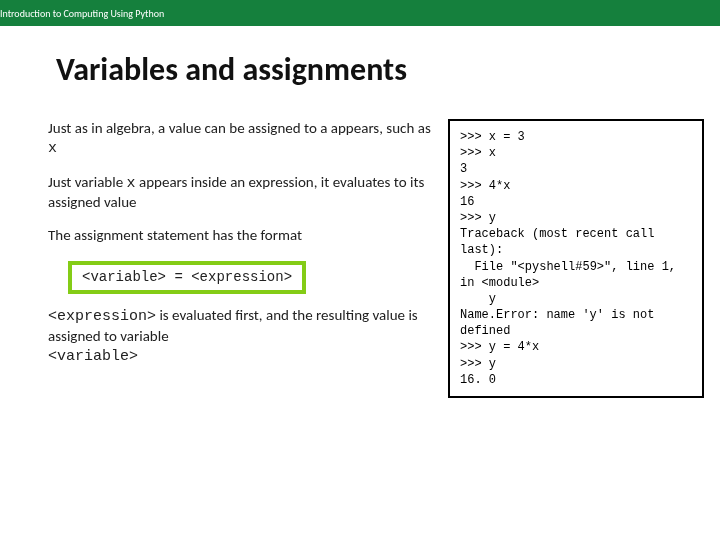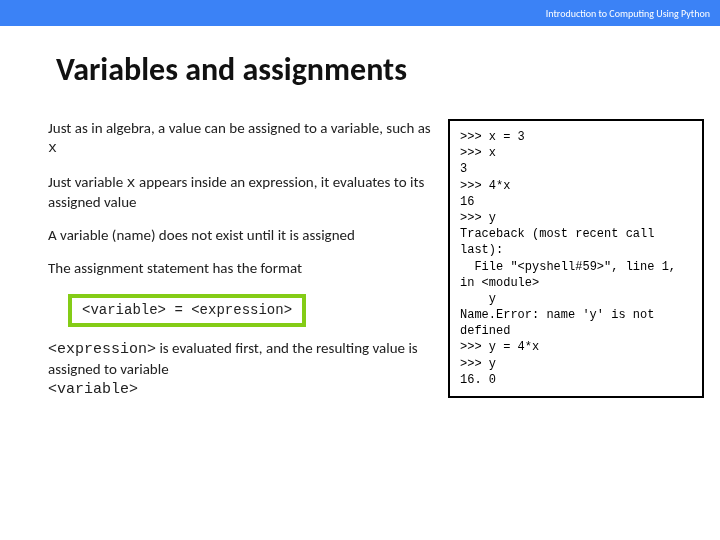--- a/index.html
+++ b/index.html
@@ -6,23 +6,23 @@
   body {
     width: 720px;
     height: 540px;
     background: #ffffff;
     font-family: Calibri, Arial, sans-serif;
     overflow: hidden;
     position: relative;
   }
   .header-bar {
     height: 26px;
-    background: #3b82f6;
+    background: #15803d;
     display: flex;
-    justify-content: flex-end;
+    justify-content: flex-start;
     align-items: center;
     padding-right: 10px;
   }
   .header-bar span {
     color: #ffffff;
     font-size: 10px;
   }
   .slide-title {
     font-size: 32px;
     font-weight: 700;
@@ -72,28 +72,27 @@
 <div class="header-bar">
   <span>Introduction to Computing Using Python</span>
 </div>
 
 <h1 class="slide-title">Variables and assignments</h1>
 
 <div class="content-area">
   <div class="left-col">
 
     <p>
-      <span>Just as in algebra, a value can be assigned to a variable, such as </span><span class="mono">x</span>
+      <span>Just as in algebra, a value can be assigned to a appears, such as </span><span class="mono">x</span>
     </p>
 
     <p>
       <span>Just variable </span><span class="mono">x</span><span> appears inside an expression, it evaluates to its assigned value</span>
     </p>
 
-    <p>A variable (name) does not exist until it is assigned</p>
 
     <p>The assignment statement has the format</p>
 
     <div class="syntax-box">&lt;variable&gt; = &lt;expression&gt;</div>
 
     <p>
       <span class="mono">&lt;expression&gt;</span><span> is evaluated first, and the resulting value is assigned to variable </span><br><span class="mono">&lt;variable&gt;</span>
     </p>
 
   </div>

